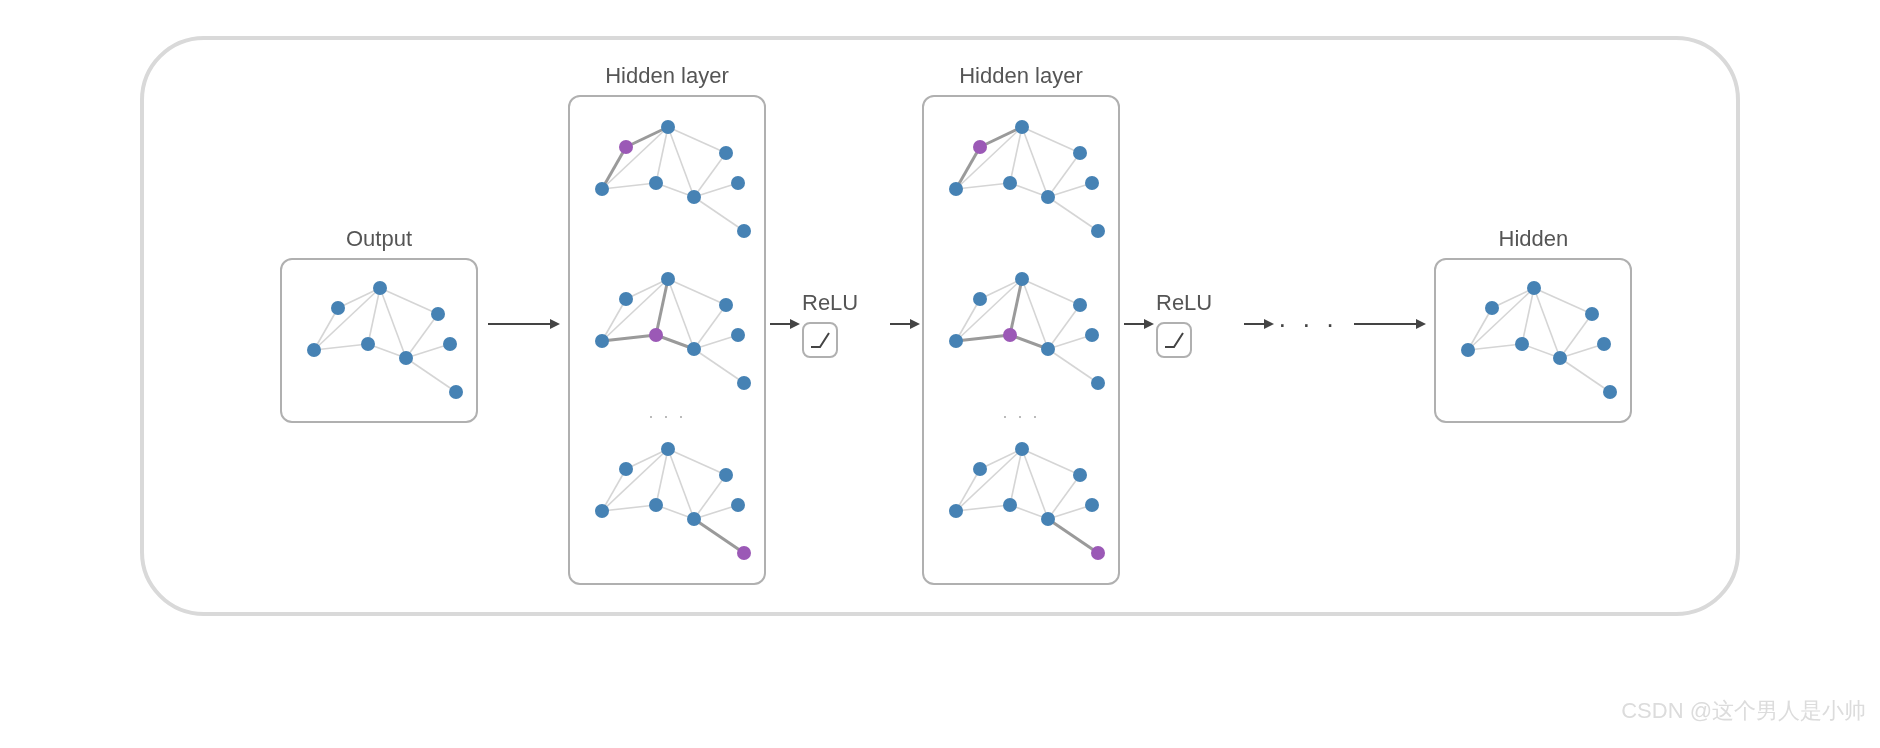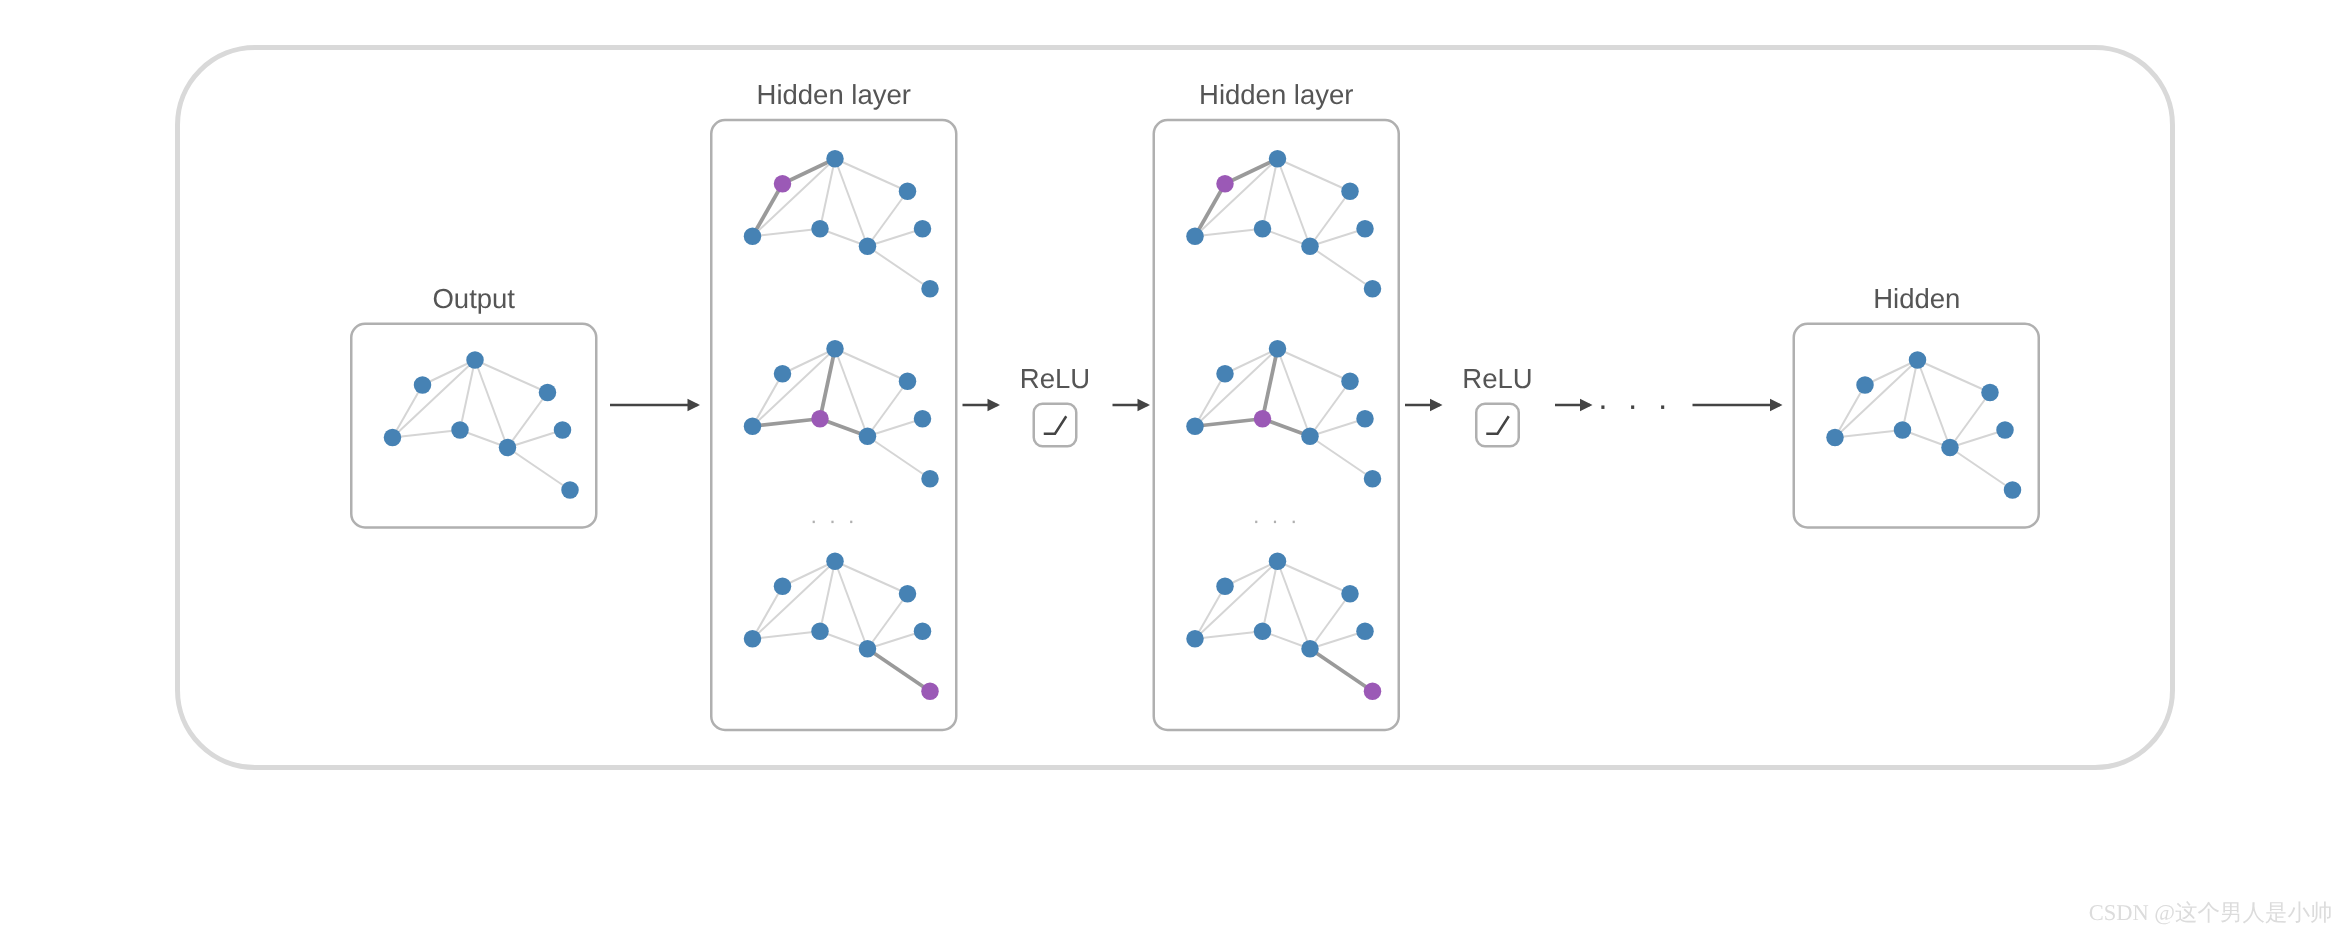--- a/index.html
+++ b/index.html
@@ -70,21 +70,20 @@
   .arrow-line::after {
     content: "";
     position: absolute; right: -2px; top: -4px;
     border-left: 10px solid #444;
     border-top: 5px solid transparent;
     border-bottom: 5px solid transparent;
   }
   .relu-seg {
     display: flex;
     flex-direction: column;
-    align-items: center;
     width: 84px;
   }
   .relu-label {
     font-size: 22px;
     color: #555;
     margin-bottom: 6px;
   }
   .relu-box {
     width: 36px; height: 36px;
     border: 2px solid #b0b0b0;
@@ -95,24 +94,24 @@
   .small-arrow { width: 36px; }
   .small-arrow .arrow-line { width: 28px; }
   .dots-h {
     font-size: 26px;
     color: #444;
     letter-spacing: 4px;
     padding: 0 6px 0 2px;
   }
   .watermark {
     position: absolute;
-    right: 14px; bottom: 6px;
+    right: 14px; bottom: 22px;
     color: #dcdcdc;
-    font-size: 18px;
-    font-family: Liberation Serif, serif;
+    font-size: 22px;
+    font-family: Liberation Sans, sans-serif;
   }
   svg.graph { display: block; }
 </style>
 </head>
 <body>
 
 <div class="canvas">
 
   <div class="outer-frame"></div>
 

